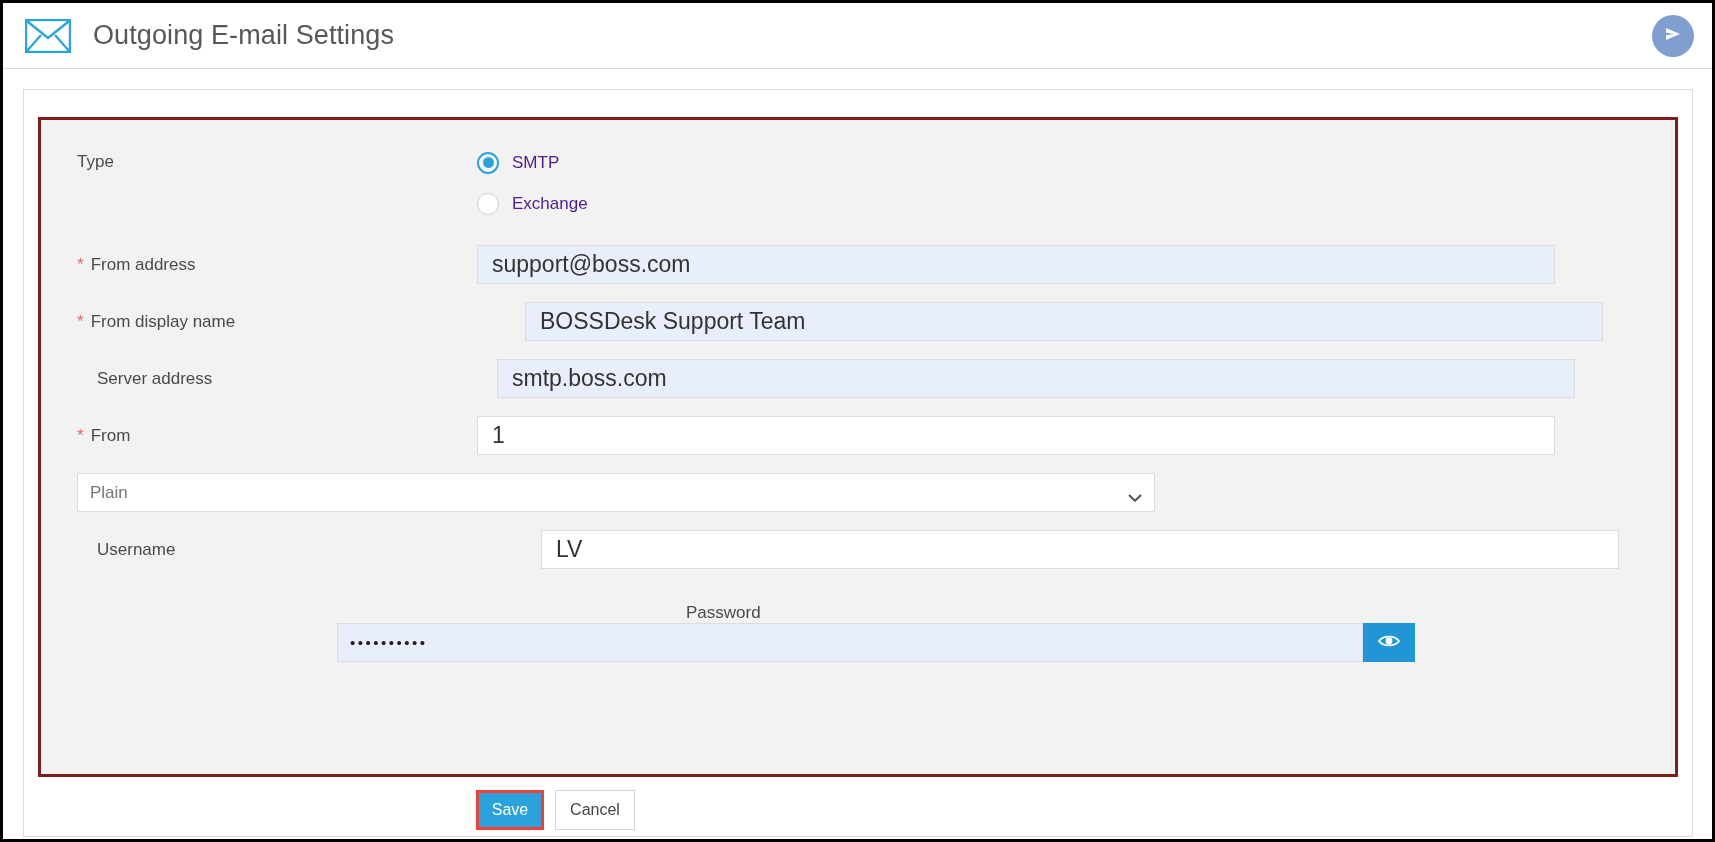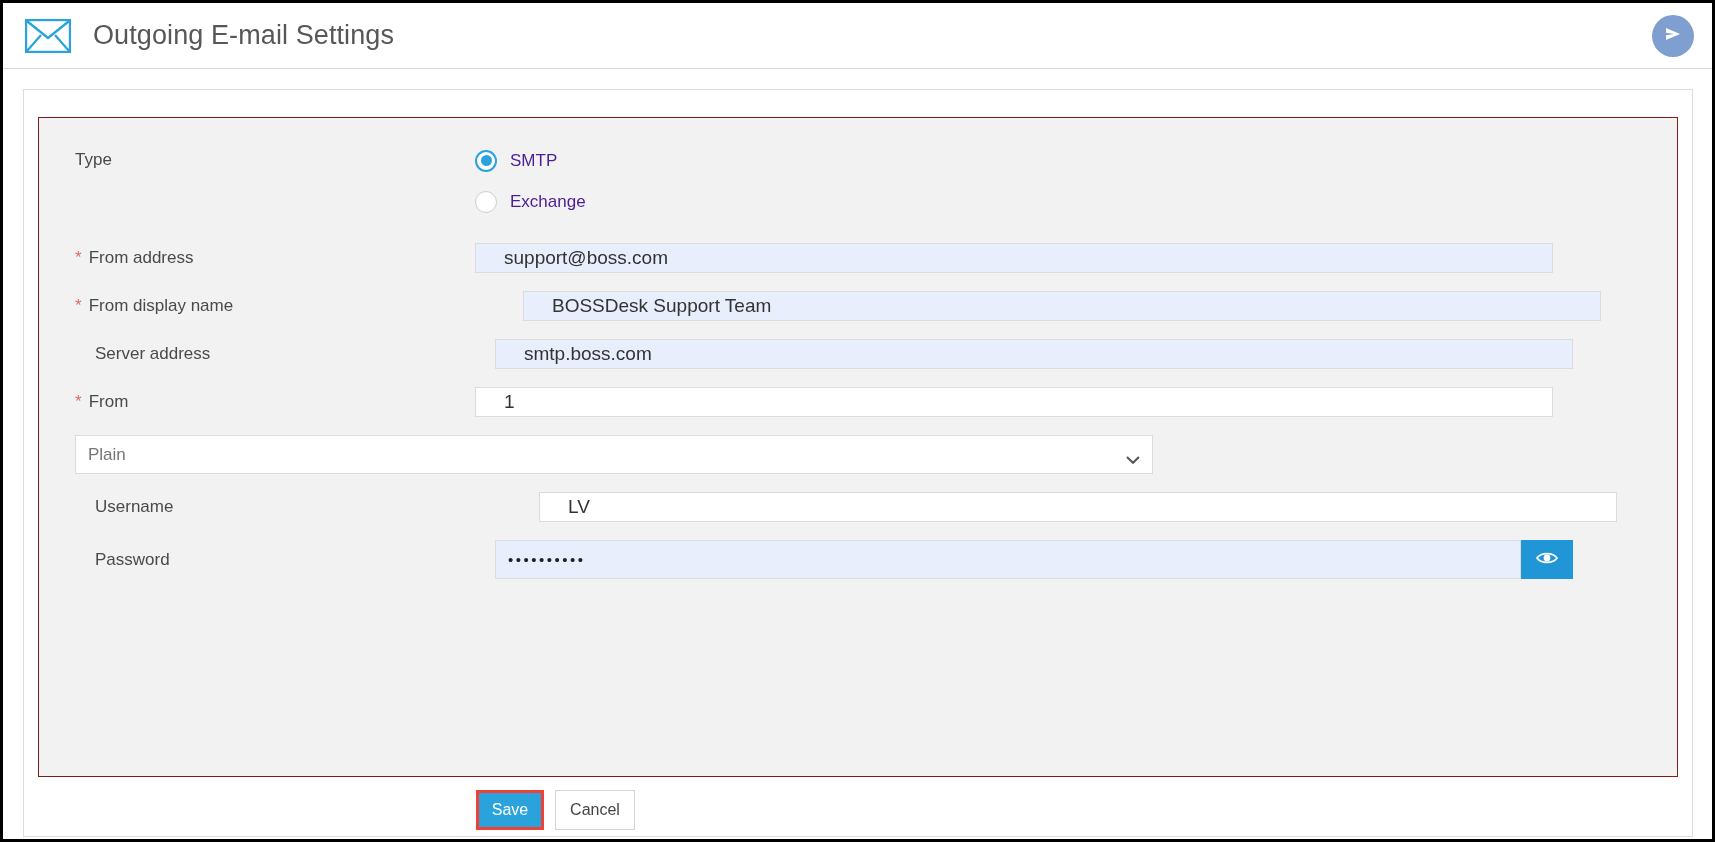--- a/index.html
+++ b/index.html
@@ -76,21 +76,21 @@
   }
 
   
   .form-panel {
     position: absolute;
     left: 14px;
     top: 27px;
     width: 1640px;
     height: 660px;
     box-sizing: border-box;
-    border: 1px solid #7f1d1d;
+    border: 3px solid #7f1d1d;
     background: #f2f2f2;
     padding: 0;
   }
 
   .row {
     position: relative;
     display: flex;
     align-items: center;
     padding-left: 36px;
     box-sizing: border-box;
@@ -111,28 +111,28 @@
   .label-pad { padding-left: 20px; }
 
   .field {
     flex: 0 0 auto;
     width: 1078px;
     position: relative;
   }
 
   input.txt, .fake-input {
     width: 100%;
-    height: 30px;
+    height: 39px;
     box-sizing: border-box;
     border: 1px solid #dcdcdc;
     background: #ffffff;
     font-family: "Liberation Sans", sans-serif;
-    font-size: 19px;
+    font-size: 23px;
     color: #333333;
-    padding: 0 28px;
+    padding: 0 14px;
     outline: none;
     display: flex;
     align-items: center;
   }
   input.txt.filled, .fake-input.filled {
     background: #e8eefb;
     border-color: #dcdcdc;
   }
 
   select.sel {
@@ -373,21 +373,21 @@
         </div>
       </div>
 
       <div class="row" style="margin-top:18px;gap:44px;">
         <div class="label label-pad">Username</div>
         <div class="field">
           <input class="txt" type="text" value="LV" style="">
         </div>
       </div>
 
-      <div class="row" style="margin-top:18px;">
+      <div class="row" style="margin-top:34px;flex-direction:column;">
         <div class="label label-pad">Password</div>
         <div class="field">
           <div class="pw-wrap">
             <div class="pw-input">••••••••••</div>
             <div class="eye-btn">
               <span>
                 <svg width="24" height="16" viewBox="0 0 24 16">
                   <path d="M2 8 C6 2.2, 18 2.2, 22 8 C18 13.8, 6 13.8, 2 8 Z" fill="none" stroke="#ffffff" stroke-width="1.8"></path>
                   <circle cx="12" cy="8" r="3.4" fill="#ffffff"></circle>
                 </svg>

